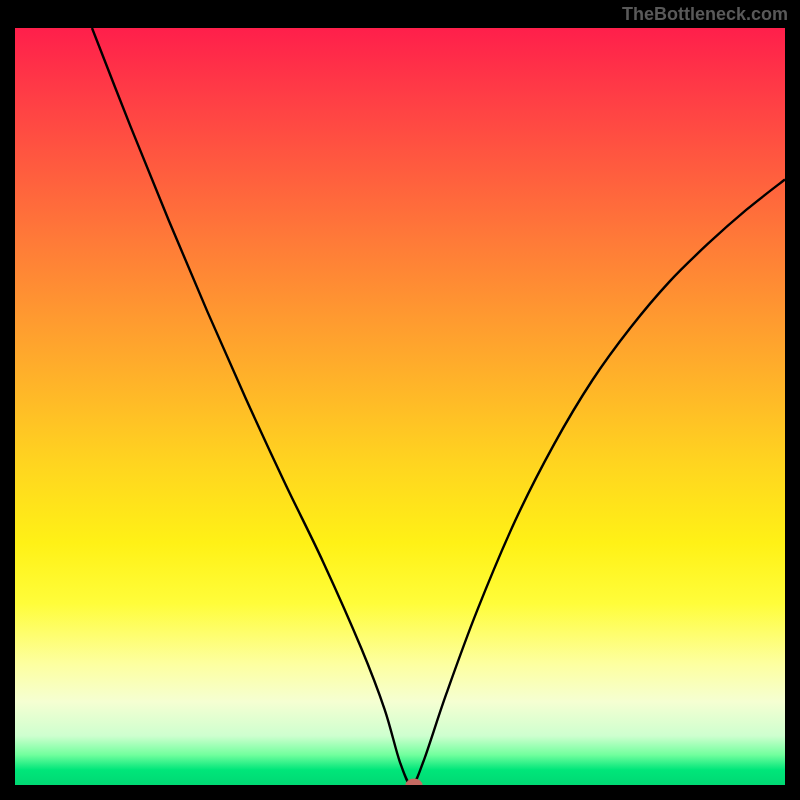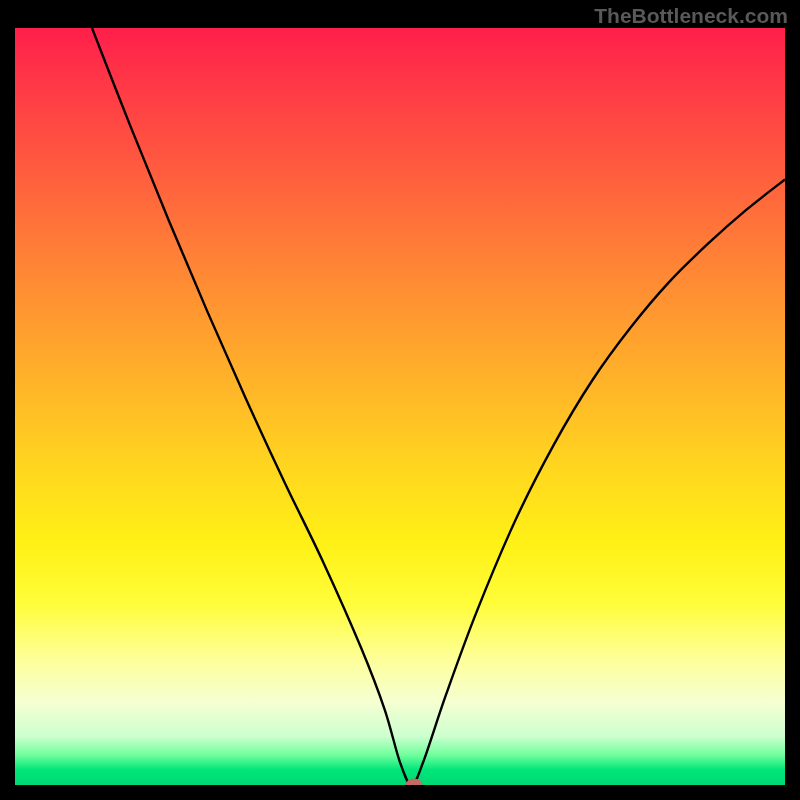--- a/index.html
+++ b/index.html
@@ -11,21 +11,21 @@
     position: relative;
     width: 800px;
     height: 800px;
     background: #000;
   }
   .watermark {
     position: absolute;
     top: 4px;
     right: 12px;
     font-family: Arial, sans-serif;
-    font-size: 21px;
+    font-size: 18px;
     font-weight: bold;
     color: #595959;
     z-index: 10;
   }
   .plot-area {
     position: absolute;
     left: 15px;
     top: 28px;
     width: 770px;
     height: 757px;

